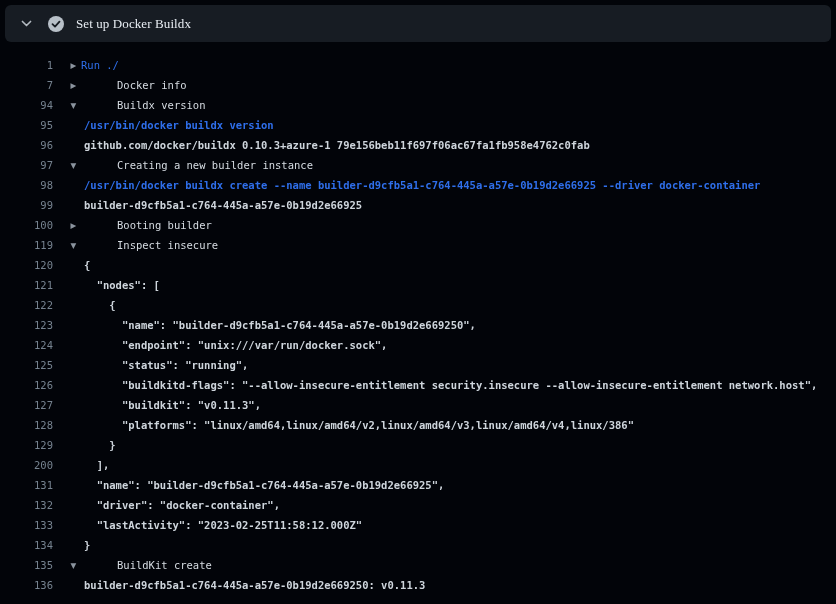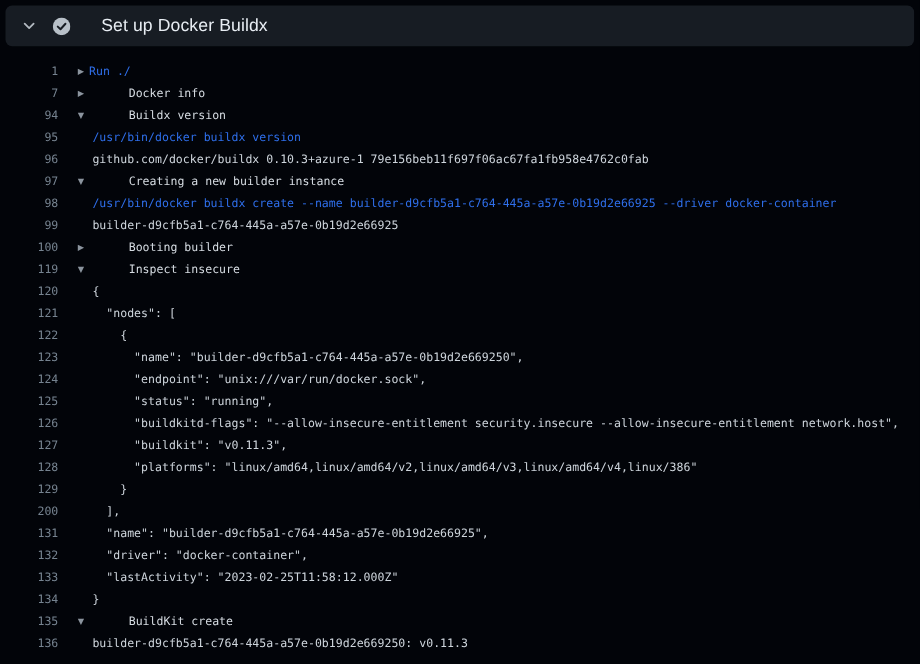--- a/index.html
+++ b/index.html
@@ -16,47 +16,46 @@
     background: #171c23;
     border-radius: 6px;
     display: flex;
     align-items: center;
     padding-left: 14px;
     cursor: pointer;
   }
   .chevron-wrap { width: 14px; height: 14px; margin-right: 15px; display: flex; align-items: center; justify-content: center; }
   .check-wrap { width: 16px; height: 16px; margin-right: 12px; }
   .step-title {
-    font-family: Liberation Sans, sans-serif;
-    font-size: 16px;
+    font-family: Liberation Serif, serif;
+    font-size: 13px;
     font-weight: 500;
     color: #e8edf3;
     letter-spacing: 0.1px;
-    margin-left: 16px;
   }
   .log-area {
     position: absolute;
     top: 55px; left: 0; right: 0; bottom: 0;
     overflow: hidden;
   }
   .log-row {
     display: flex;
     height: 20px;
     line-height: 20px;
     font-size: 10.5px;
     white-space: pre;
   }
   .line-num {
     flex: 0 0 53px;
     text-align: right;
     color: #768390;
     cursor: pointer;
   }
   .row-body { white-space: pre; }
-  .row-body.plain-indent { padding-left: 31px; }
+  .row-body.plain-indent { padding-left: 31px; font-weight: bold; }
   .row-body.group-indent { padding-left: 13px; cursor: pointer; text-align: center; }
   .caret {
     display: inline-block;
     width: 15px;
     color: #8b949e;
     font-family: "DejaVu Sans", sans-serif;
     font-size: 7.5px;
     vertical-align: 1px;
   }
   .txt-command { color: #2f6feb; }

